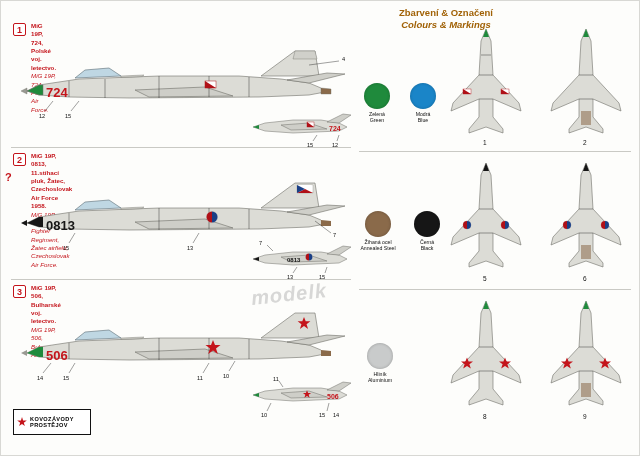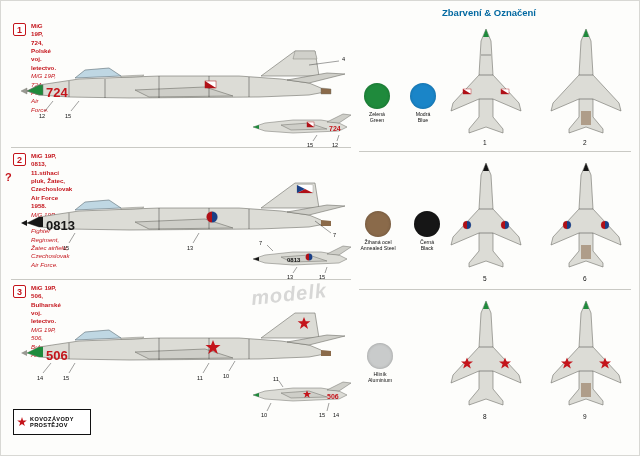--- a/index.html
+++ b/index.html
@@ -15,21 +15,21 @@
     position: absolute; inset: 0;
     background: #fdfdfb;
     border: 1px solid #d8d8d4;
   }
   
   .abs { position: absolute; }
 
   
   .hdr {
     position:absolute; left: 355px; top: 6px; width: 180px;
-    text-align: right; color:#0369a1; line-height: 1.25;
+    text-align: center; color:#a16207; line-height: 1.25;
   }
   .hdr .l1 { font-size: 9.5px; font-weight: bold; }
   .hdr .l2 { font-size: 9.5px; font-weight: bold; font-style: italic; }
 
   
   .vbox { position: absolute; }
   .vnum {
     width: 13px; height: 13px; border: 1.3px solid #c4141b;
     color: #c4141b; font-size: 9px; font-weight: bold;
     display:flex; align-items:center; justify-content:center;
@@ -82,20 +82,21 @@
 
   .qmark { position:absolute; left:4px; top:170px; color:#c4141b; font-size:11px; font-weight:bold;}
 </style>
 </head>
 <body>
 
 <div id="sheet">
 
   <div class="hdr">
     <div class="l1">Zbarvení &amp; Označení</div>
+    <div class="l2">Colours &amp; Markings</div>
   </div>
 
   <div class="sep" style="left:10px; top:146px; width:340px;"></div>
   <div class="sep" style="left:10px; top:278px; width:340px;"></div>
   <div class="sep" style="left:358px; top:150px; width:272px;"></div>
   <div class="sep" style="left:358px; top:288px; width:272px;"></div>
 
   <div class="vbox" style="left:12px; top:22px;">
     <div class="vnum">1</div>
     <div class="vtxt">

